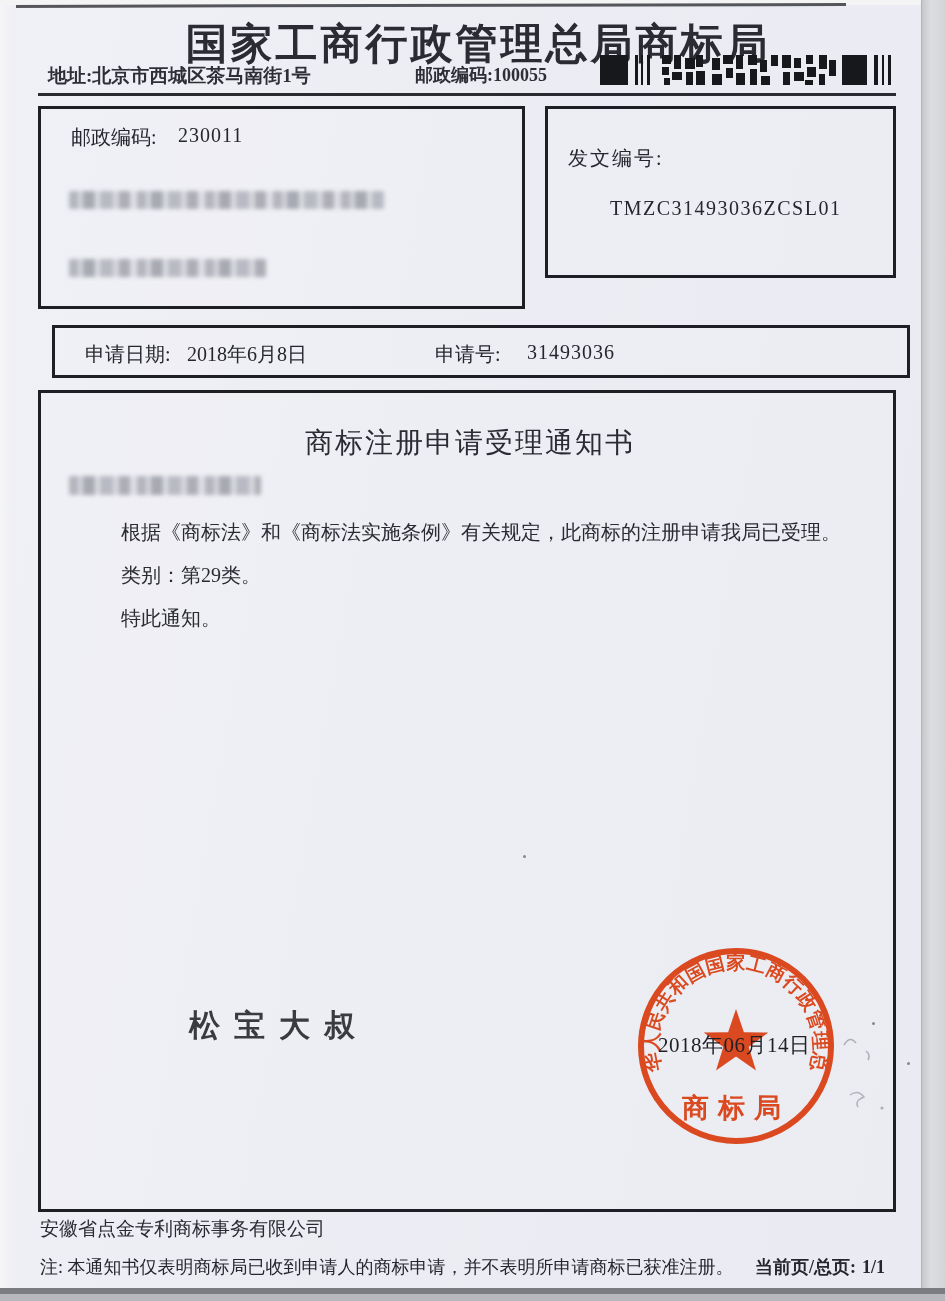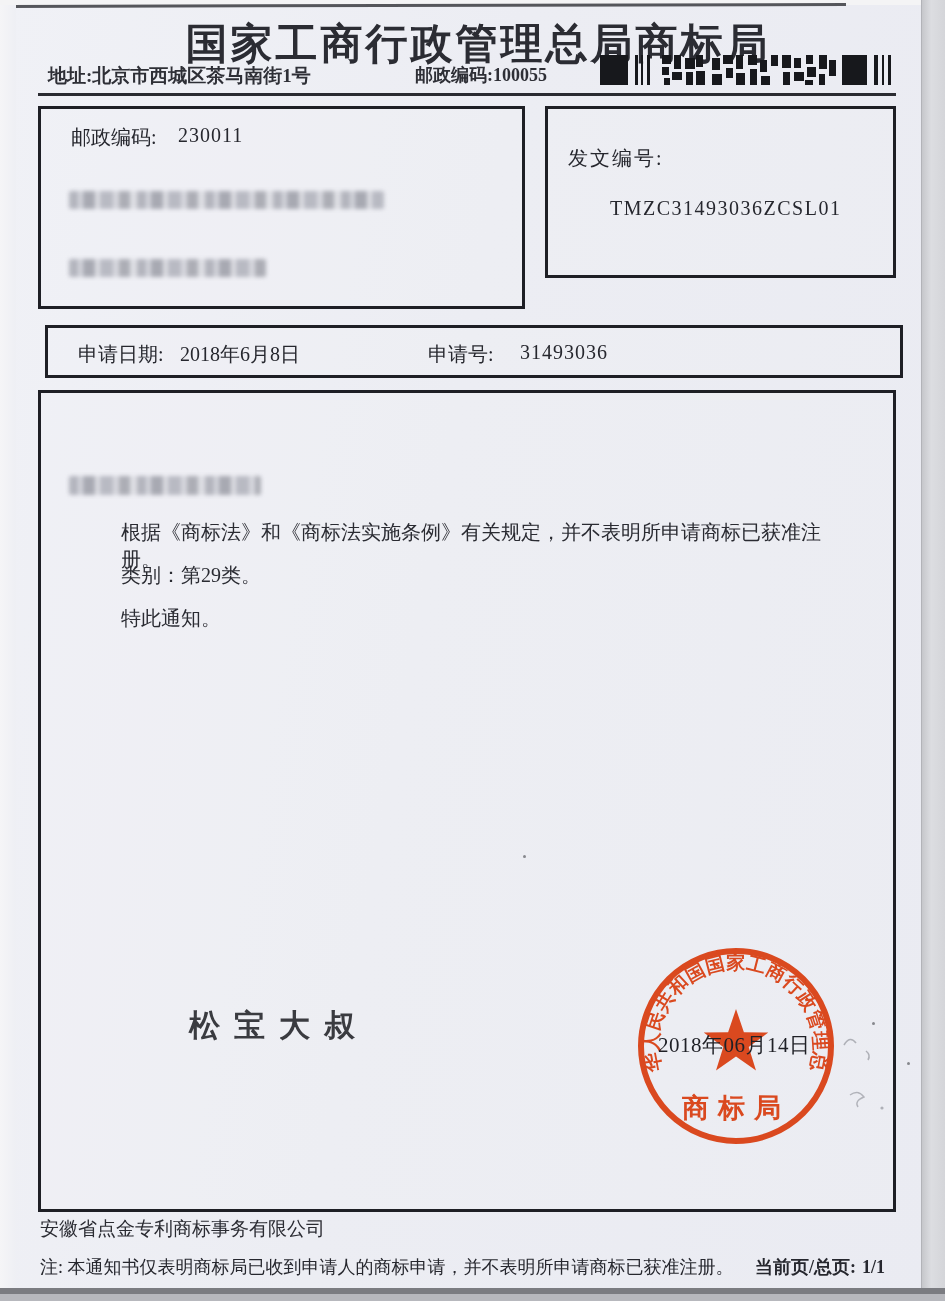--- a/index.html
+++ b/index.html
@@ -29,21 +29,21 @@
     font-size:42px; font-weight:600; letter-spacing:3px; color:#2b2c33;margin-left:28px;
   }
   .addr-row-left  { left:48px;  top:63px; font-size:19px; font-weight:600; color:#2e2f36; }
   .addr-row-post  { left:415px; top:63px; font-size:18px; font-weight:600; color:#2e2f36; }
   .barcode { left:600px; top:50px; }
   .header-rule { left:38px; top:93px; width:858px; height:3px; background:#2a2b31; }
 
   .box { border:3px solid #1e1f25; background:rgba(255,255,255,0.06); }
   .recipient-box { left:38px;  top:106px; width:487px; height:203px; }
   .dispatch-box  { left:545px; top:106px; width:351px; height:172px; }
-  .date-box      { left:45px;  top:325px; width:858px; height:53px; }
+  .date-box      { left:52px;  top:325px; width:858px; height:53px; }
   .main-box      { left:38px;  top:390px; width:858px; height:822px; }
 
   .rec-postal-label { left:30px;  top:15px; font-size:20px; }
   .rec-postal-value { left:137px; top:15px; font-size:20px; letter-spacing:1px; }
 
   .redact {
     border-radius:2px; filter:blur(2.2px); opacity:.62;
     background:repeating-linear-gradient(90deg,
       #8f919c 0 9px, #c3c5cd 9px 14px, #7d7f8a 14px 26px, #d3d4da 26px 31px,
       #989aa5 31px 44px, #c9cad1 44px 50px, #84868f 50px 61px, #d6d7dc 61px 68px);
@@ -162,22 +162,23 @@
   </div>
 
   <div class="abs box date-box">
     <div class="abs app-date-label">申请日期:</div>
     <div class="abs app-date-value">2018年6月8日</div>
     <div class="abs app-no-label">申请号:</div>
     <div class="abs app-no-value">31493036</div>
   </div>
 
   <div class="abs box main-box">
+    <div class="abs notice-title">商标注册申请受理通知书</div>
     <div class="abs redact redact-b1"></div>
-    <div class="abs notice-line nl-para">根据《商标法》和《商标法实施条例》有关规定，并不表明所申请商标已获准注册。</div>
+    <div class="abs notice-line nl-para">根据《商标法》和《商标法实施条例》有关规定，此商标的注册申请我局已受理。</div>
     <div class="abs notice-line nl-cat">类别：第29类。</div>
     <div class="abs notice-line nl-close">特此通知。</div>
 
     <div class="abs trademark-name">松宝大叔</div>
 
     <div class="abs stamp-wrap">
       <svg width="220" height="220" viewBox="0 0 220 220">
         <circle cx="110" cy="110" r="95" fill="none" stroke="#d93d10" stroke-width="6"></circle>
         <polygon fill="#d93d10" points="110,73 117.9,96.2 142.3,96.5 122.7,111.1 130,134.5 110,120.4 90,134.5 97.3,111.1 77.7,96.5 102.1,96.2"></polygon>
         <defs>

